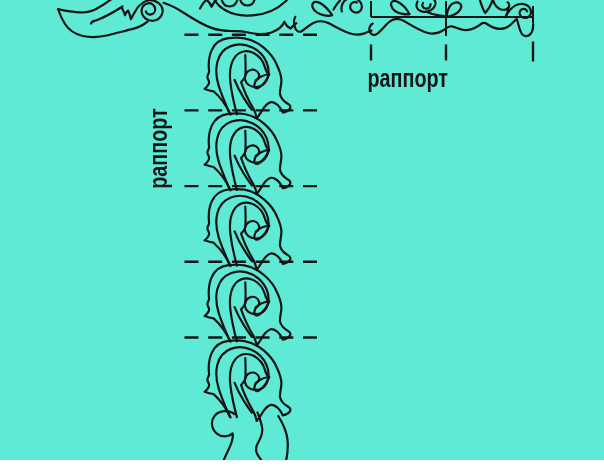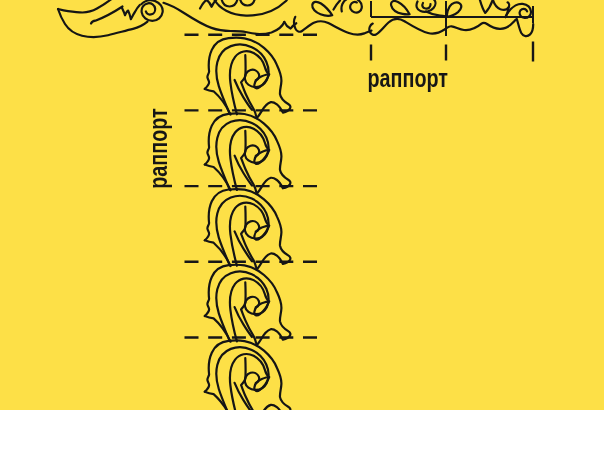--- a/index.html
+++ b/index.html
@@ -1,16 +1,16 @@
 <!DOCTYPE html>
 <html><head>
 <meta charset="utf-8">
 <style>
   html,body{margin:0;padding:0;background:#fff;}
-  #wrap{position:relative;width:604px;height:410px;background:#fde047;overflow:hidden;}
+  #wrap{position:relative;width:604px;height:460px;background:#5eead4;overflow:hidden;}
   svg{position:absolute;left:0;top:0;filter:blur(0.28px);}
   .txt{font-family:"Liberation Sans",sans-serif;font-size:26px;font-weight:bold;fill:#161616;}
 </style>
 </head>
 <body>
 <div id="wrap">
 <svg width="604" height="470" viewBox="0 0 604 470">
   <defs>
     <g id="unit" fill="none" stroke="#151515" stroke-width="2.2" stroke-linecap="round" stroke-linejoin="round">
 

